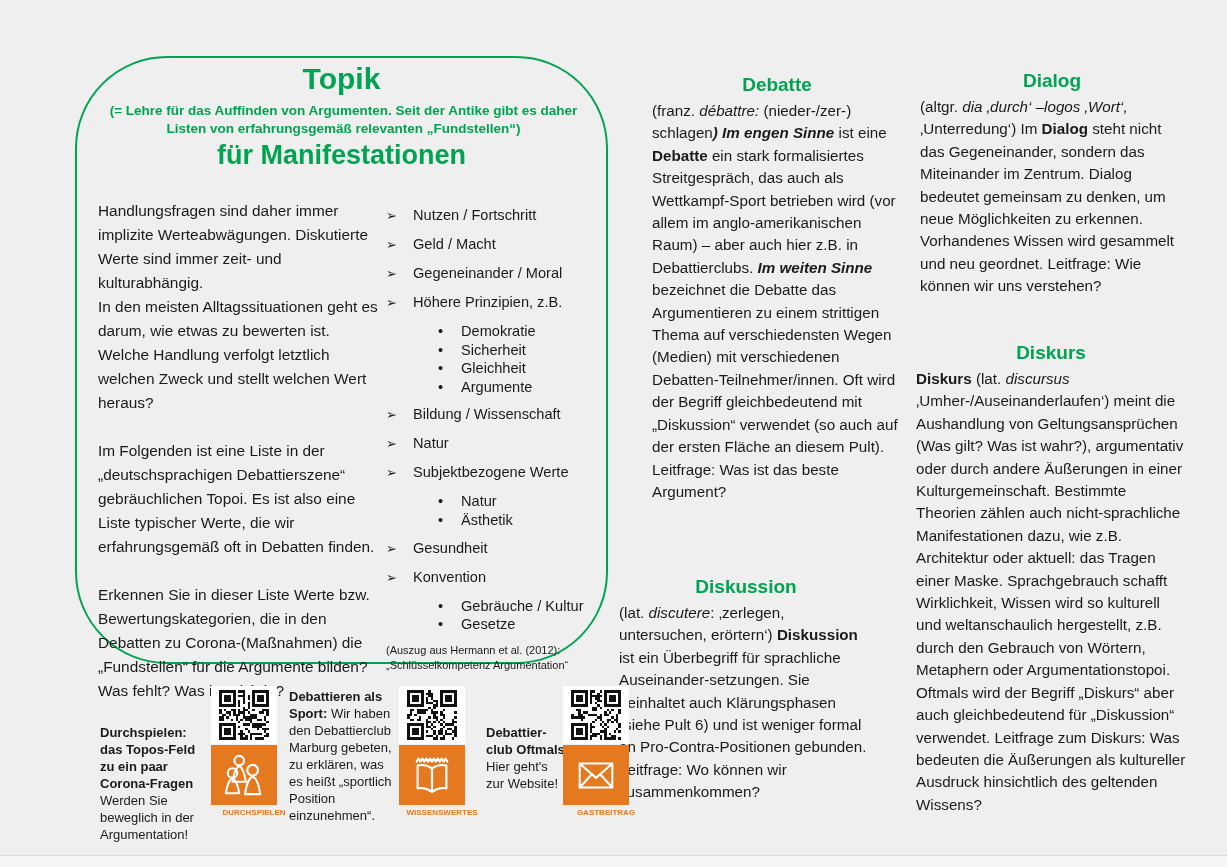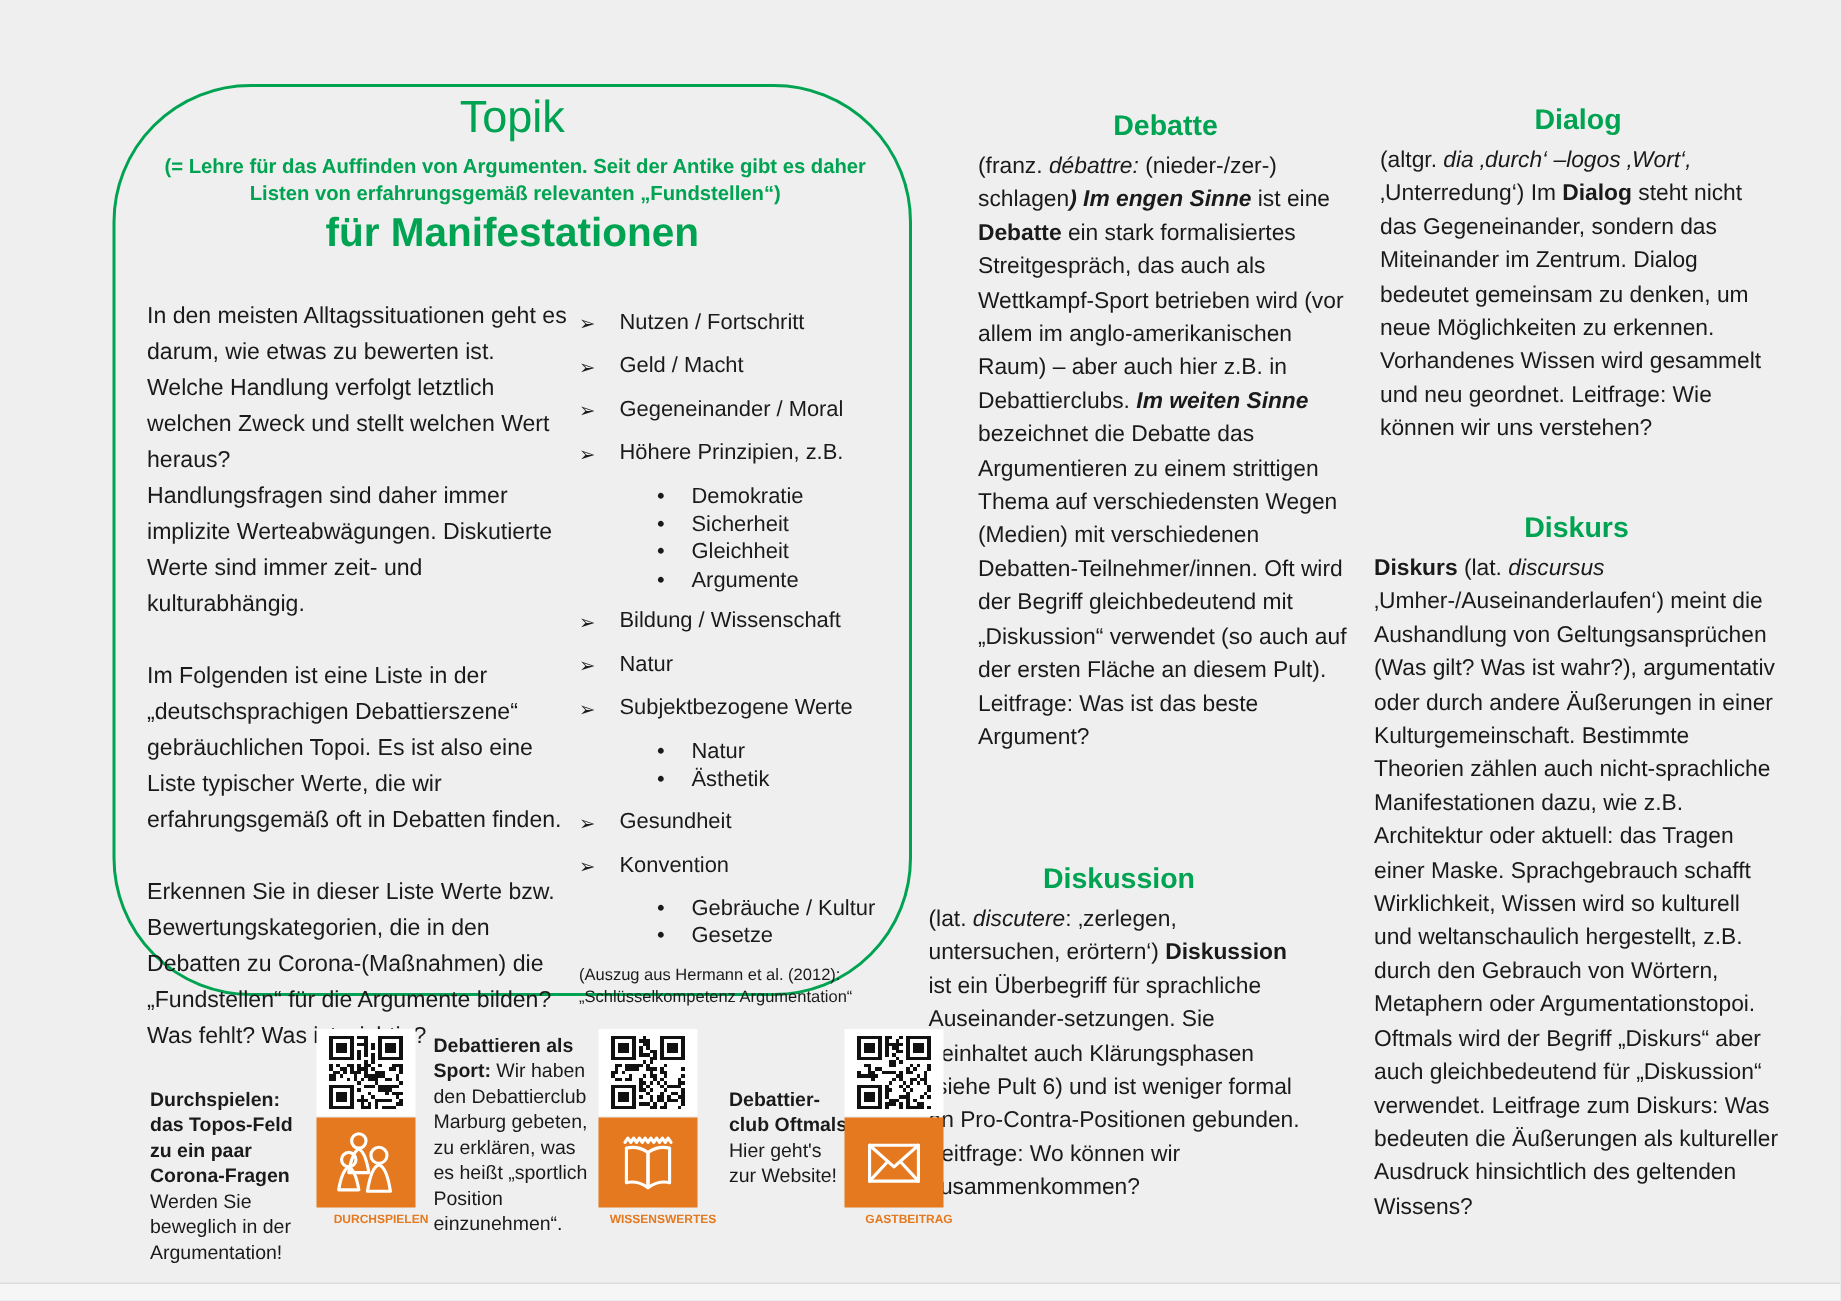--- a/index.html
+++ b/index.html
@@ -10,21 +10,21 @@
   }
   *{margin:0;padding:0;box-sizing:border-box;}
   html,body{background:#e4e4e4;}
   body{font-family:"Liberation Sans", sans-serif;color:var(--ink);}
   .page{position:relative;width:1227px;height:867px;background:var(--bg);overflow:hidden;}
 
   
   .topik-box{position:absolute;left:75px;top:56px;width:533px;height:608px;
     border:2px solid var(--green);border-radius:92px;}
   .topik-title{position:absolute;top:4px;left:0;width:100%;text-align:center;
-    color:var(--green);font-size:30px;font-weight:400;}
+    color:var(--green);font-size:30px;font-weight:700;}
   .topik-subtitle{position:absolute;top:44px;left:16px;width:501px;text-align:center;
     color:var(--green);font-size:13.5px;font-weight:700;line-height:17.5px;white-space:pre-line;}
   .topik-sub2{position:absolute;top:82px;left:0;width:100%;text-align:center;
     color:var(--green);font-size:27px;font-weight:700;}
 
   .box-left{position:absolute;left:21px;top:141px;width:285px;
     font-size:15.4px;line-height:24px;}
   .box-left .gap{margin-top:24px;}
 
   .box-right{position:absolute;left:309px;top:148px;width:218px;}
@@ -73,22 +73,22 @@
 
 <div class="page">
 
   <div class="topik-box">
     <div class="topik-title">Topik</div>
     <div class="topik-subtitle">(= Lehre für das Auffinden von Argumenten. Seit der Antike gibt es daher
 Listen von erfahrungsgemäß relevanten „Fundstellen“)</div>
     <div class="topik-sub2">für Manifestationen</div>
 
     <div class="box-left">
+      <div>Handlungsfragen sind daher immer implizite Werteabwägungen. Diskutierte Werte sind immer zeit- und kulturabhängig.</div>
       <div>In den meisten Alltagssituationen geht es darum, wie etwas zu bewerten ist. Welche Handlung verfolgt letztlich welchen Zweck und stellt welchen Wert heraus?</div>
-      <div>Handlungsfragen sind daher immer implizite Werteabwägungen. Diskutierte Werte sind immer zeit- und kulturabhängig.</div>
       <div class="gap">Im Folgenden ist eine Liste in der „deutschsprachigen Debattierszene“ gebräuchlichen Topoi. Es ist also eine Liste typischer Werte, die wir erfahrungsgemäß oft in Debatten finden.</div>
       <div class="gap">Erkennen Sie in dieser Liste Werte bzw. Bewertungskategorien, die in den Debatten zu Corona-(Maßnahmen) die „Fundstellen“ für die Argumente bilden? Was fehlt? Was ist wichtig?</div>
     </div>
 
     <div class="box-right">
       <div class="li">
           <span class="arrow">➢</span>
           <span>Nutzen / Fortschritt</span>
         </div>
       <div class="li">

